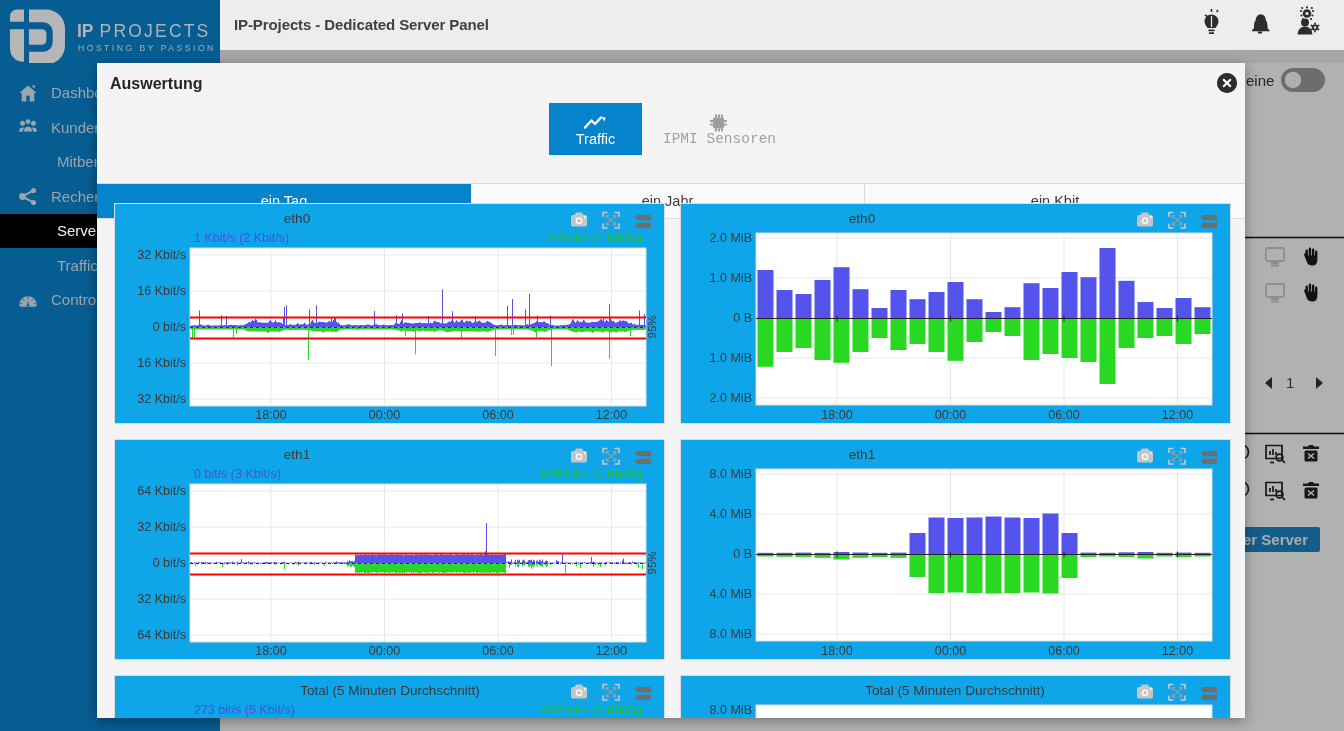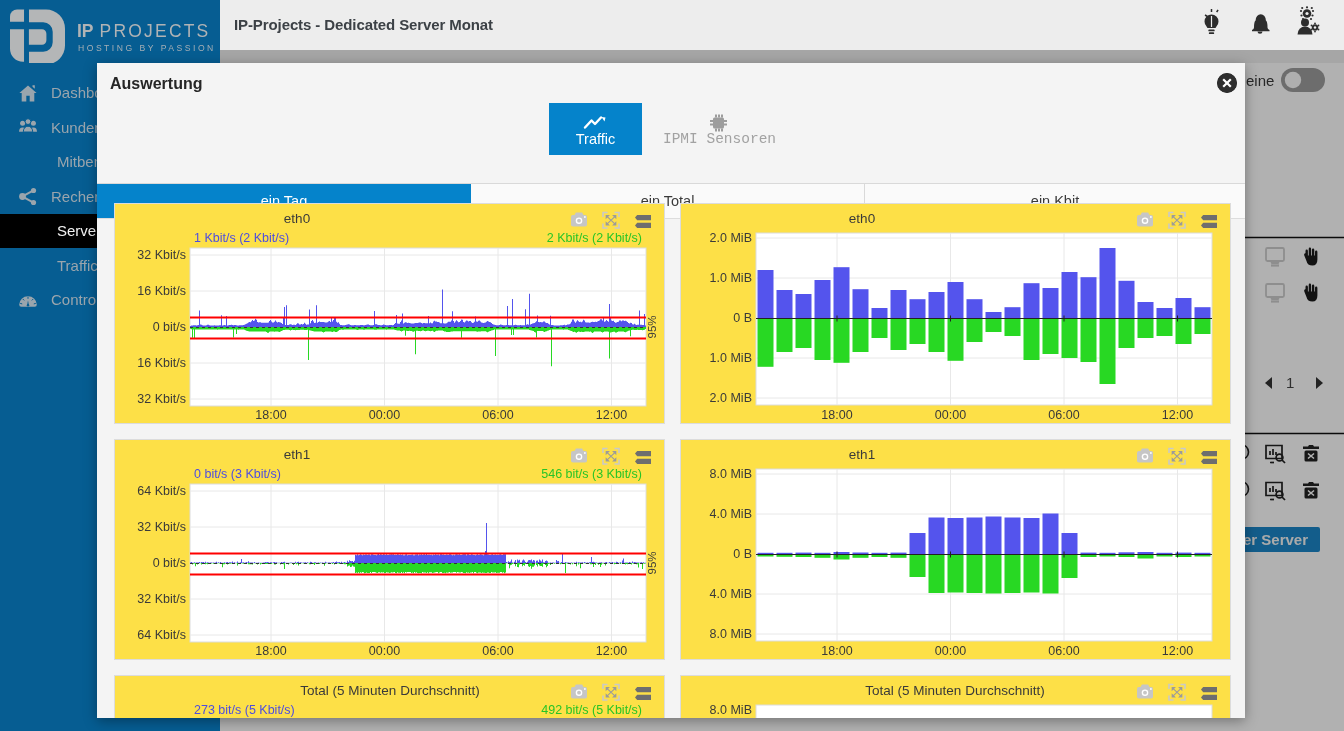--- a/index.html
+++ b/index.html
@@ -17,26 +17,26 @@
 #mclose:after { content:""; }
 .tabzone { position:absolute; left:0; top:40px; width:1148px; height:52px; }
 #tab1 { position:absolute; left:452px; top:0; width:93px; height:52px; background:#0583cb; }
 #tab1 span { position:absolute; left:0; width:93px; text-align:center; top:28px; color:#fff; font-size:14.5px; }
 #tab2 { position:absolute; left:560px; top:0; width:125px; height:52px;font-family:Liberation Mono, monospace; }
 #tab2 span { position:absolute; left:0; width:125px; text-align:center; top:28px; color:#a2a2a2; font-size:14.5px; }
 #subtabs { position:absolute; left:0; top:92px; width:1148px; height:35.5px; border-top:1px solid #d9d9d9; border-bottom:1px solid #ddd; display:flex;margin-top:28px; }
 .st { border-right:1px solid #d9d9d9; background:#fafafa; font-size:14.5px; color:#3a3a3a; text-align:center; line-height:34px; }
 .st.active { background:#0583cb; color:#fff; border-right:none; }
 .st:last-child { border-right:none; }
-.panel { position:absolute; width:551px; height:221px; background:#fde047; border:1px solid #dcdcdc; }
+.panel { position:absolute; width:551px; height:221px; background:#0ea5e9; border:1px solid #dcdcdc; }
 </style></head>
 <body>
 <div id="stage">
   <div id="topbar">
-      <h1>IP-Projects - Dedicated Server Monat</h1>
+      <h1>IP-Projects - Dedicated Server Panel</h1>
       <svg width="140" height="50" viewBox="0 0 140 50" style="position:absolute;right:10px;top:0">
 <g fill="#2d2d2d" transform="translate(9.5,0)">
   <path d="M8,14.5 a7,7 0 0 1 7,7 q0,3.2 -2.2,5.2 l-0.8,1.3 h-8 l-0.8,-1.3 q-2.2,-2 -2.2,-5.2 a7,7 0 0 1 7,-7 z"></path>
   <rect x="4.8" y="29.5" width="6.4" height="1.8" rx="0.9"></rect>
   <rect x="5.3" y="32.3" width="5.4" height="1.8" rx="0.9"></rect>
 </g>
 <g stroke="#2d2d2d" stroke-width="1.5" transform="translate(9.5,0)">
   <line x1="8" y1="9" x2="8" y2="12"></line>
           <line x1="1.5" y1="15" x2="4" y2="16.5"></line>
           <line x1="2.5" y1="22" x2="5" y2="22"></line>
@@ -208,21 +208,21 @@
               <rect x="2" y="9.5" width="3" height="2"></rect>
         <rect x="16" y="6" width="3" height="2"></rect>
               <rect x="16" y="9.5" width="3" height="2"></rect>
             </g>
       </svg>
           <span>IPMI Sensoren</span>
         </div>
     </div>
     <div id="subtabs">
       <div class="st active" style="width:374px">ein Tag</div>
-      <div class="st" style="width:394px">ein Total</div>
+      <div class="st" style="width:394px">ein Jahr</div>
       <div class="st" style="flex:1">ein Kbit</div>
     </div>
     <div class="panel" style="left:17px;top:140px"><svg width="549" height="219" viewBox="0 0 549 219" font-family="Liberation Sans, sans-serif">
           <text x="182" y="19" text-anchor="middle" font-size="13.5" fill="#3a3a3a">eth0</text>
           <g fill="#c6c6c6">
             <rect x="456" y="11" width="16" height="11.5" rx="1.8"></rect>
             <path d="M459.5,11 l1.4-2.4 h6.2 l1.4,2.4 z"></path>
             <circle cx="464" cy="16.7" r="4.6" fill="#c6c6c6"></circle>
             <circle cx="464" cy="16.7" r="3.3" fill="#fff"></circle>
             <circle cx="464" cy="16.7" r="1.9" fill="#c6c6c6"></circle>

